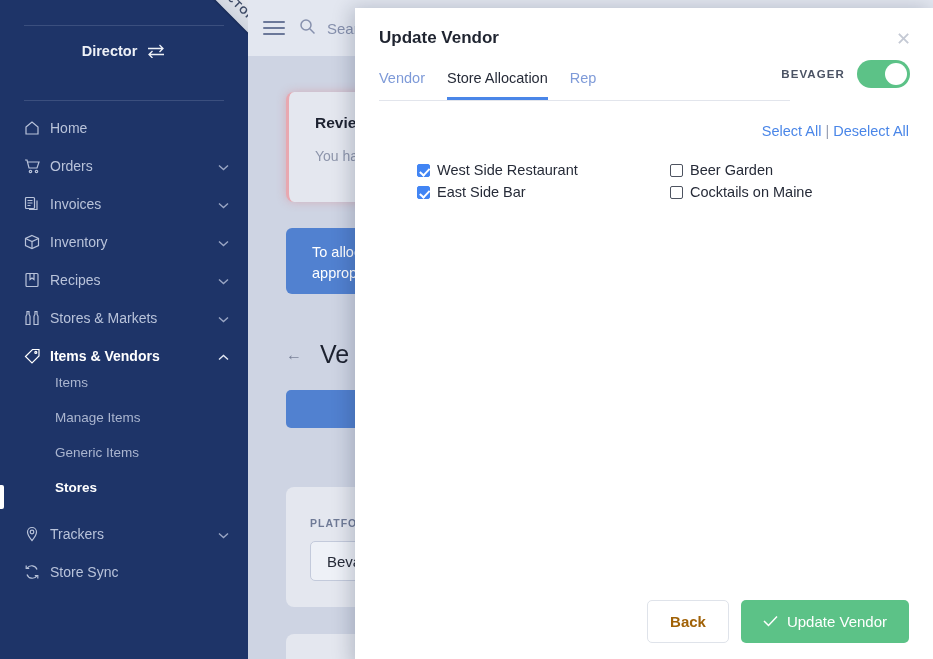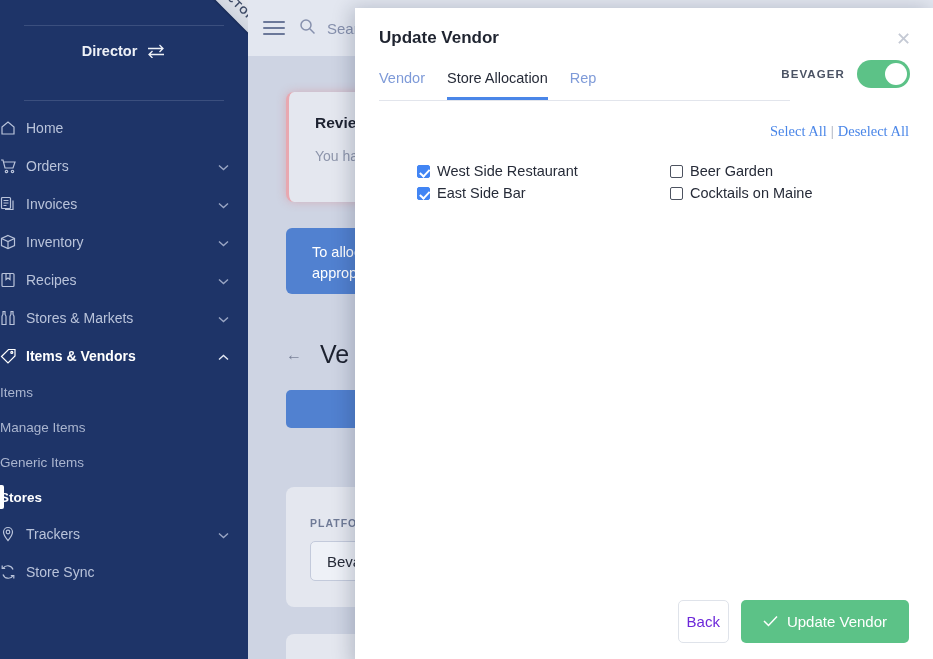--- a/index.html
+++ b/index.html
@@ -46,30 +46,30 @@
     display: flex; align-items: center; justify-content: center; gap: 9px;
     padding: 17px 0 16px 0;
   }
   .role-row .role-label { color: #eef1f7; font-size: 14.5px; font-weight: 600; }
   .role-row svg { display: block; }
 
   .nav { margin-top: 8px; }
   .nav-item {
     position: relative;
     display: flex; align-items: center;
-    height: 38px; padding-right: 18px;
+    height: 38px; padding-left: 24px; padding-right: 18px;
     cursor: pointer;
   }
   .nav-item .ico { width: 26px; flex: 0 0 26px; display: flex; align-items: center; }
   .nav-item .lbl { color: #b9c3da; font-size: 14px; flex: 1; }
   .nav-item.active-parent .lbl { color: #ffffff; font-weight: bold; }
   .nav-item .chev { width: 12px; flex: 0 0 12px; }
   .sub-item {
-    display: flex; align-items: center;
-    height: 35px; 
+    display: flex; align-items: flex-start;
+    height: 35px; padding-left: 55px;
     cursor: pointer;
     position: relative;
   }
   .sub-item .lbl { color: #aab5cf; font-size: 13.5px; }
   .sub-item.current .lbl { color: #ffffff; font-weight: bold; }
   .sub-item.current::before {
     content: ""; position: absolute; left: 0; top: 5px;
     width: 4px; height: 24px; background: #ffffff; border-radius: 0 2px 2px 0;
   }
 
@@ -180,21 +180,20 @@
   .tab {
     font-size: 14.5px; padding-bottom: 11px; cursor: pointer;
     color: #7e9ad8;
   }
   .tab.selected { color: #262b38; border-bottom: 3px solid #4a86e8; }
 
   .links-row {
     margin-top: 22px; padding-right: 24px;
     text-align: right;
     font-size: 14.5px;
-    font-family: Liberation Serif, serif;
   }
   .links-row a { color: #4a86e8; text-decoration: none; cursor: pointer; }
   .links-row .sep { color: #99a0b2; margin: 0 4px; }
 
   .cols {
     display: flex; margin-top: 20px; padding-left: 62px;
   }
   .col { width: 253px; }
   .cbx-row { display: flex; align-items: center; height: 22px; gap: 7px; cursor: pointer; }
   .cbx {
@@ -210,24 +209,25 @@
     transform: rotate(43deg);
   }
   .cbx-lbl { font-size: 14.5px; color: #262b38; }
 
   .modal-foot {
     position: absolute; left: 0; bottom: 0;
     width: 578px; padding: 0 24px 24px 0;
     display: flex; justify-content: flex-end; align-items: center; gap: 12px;
   }
   .btn-back {
-    height: 43px; padding: 0 8px;
+    height: 43px; padding: 0 22px;
     border: 1px solid #dfe3ea; border-radius: 5px; background: #ffffff;
-    font-size: 15px; color: #6d28d9; cursor: pointer;
+    font-size: 15px; color: #a16207; cursor: pointer;
     font-family: "Liberation Sans", sans-serif;
+    font-weight: bold;
   }
   .btn-update {
     height: 43px; padding: 0 22px;
     border: none; border-radius: 5px; background: #5cc287;
     font-size: 15px; color: #ffffff; cursor: pointer;
     display: flex; align-items: center; gap: 9px;
     font-family: "Liberation Sans", sans-serif;
   }
 </style>
 </head>

